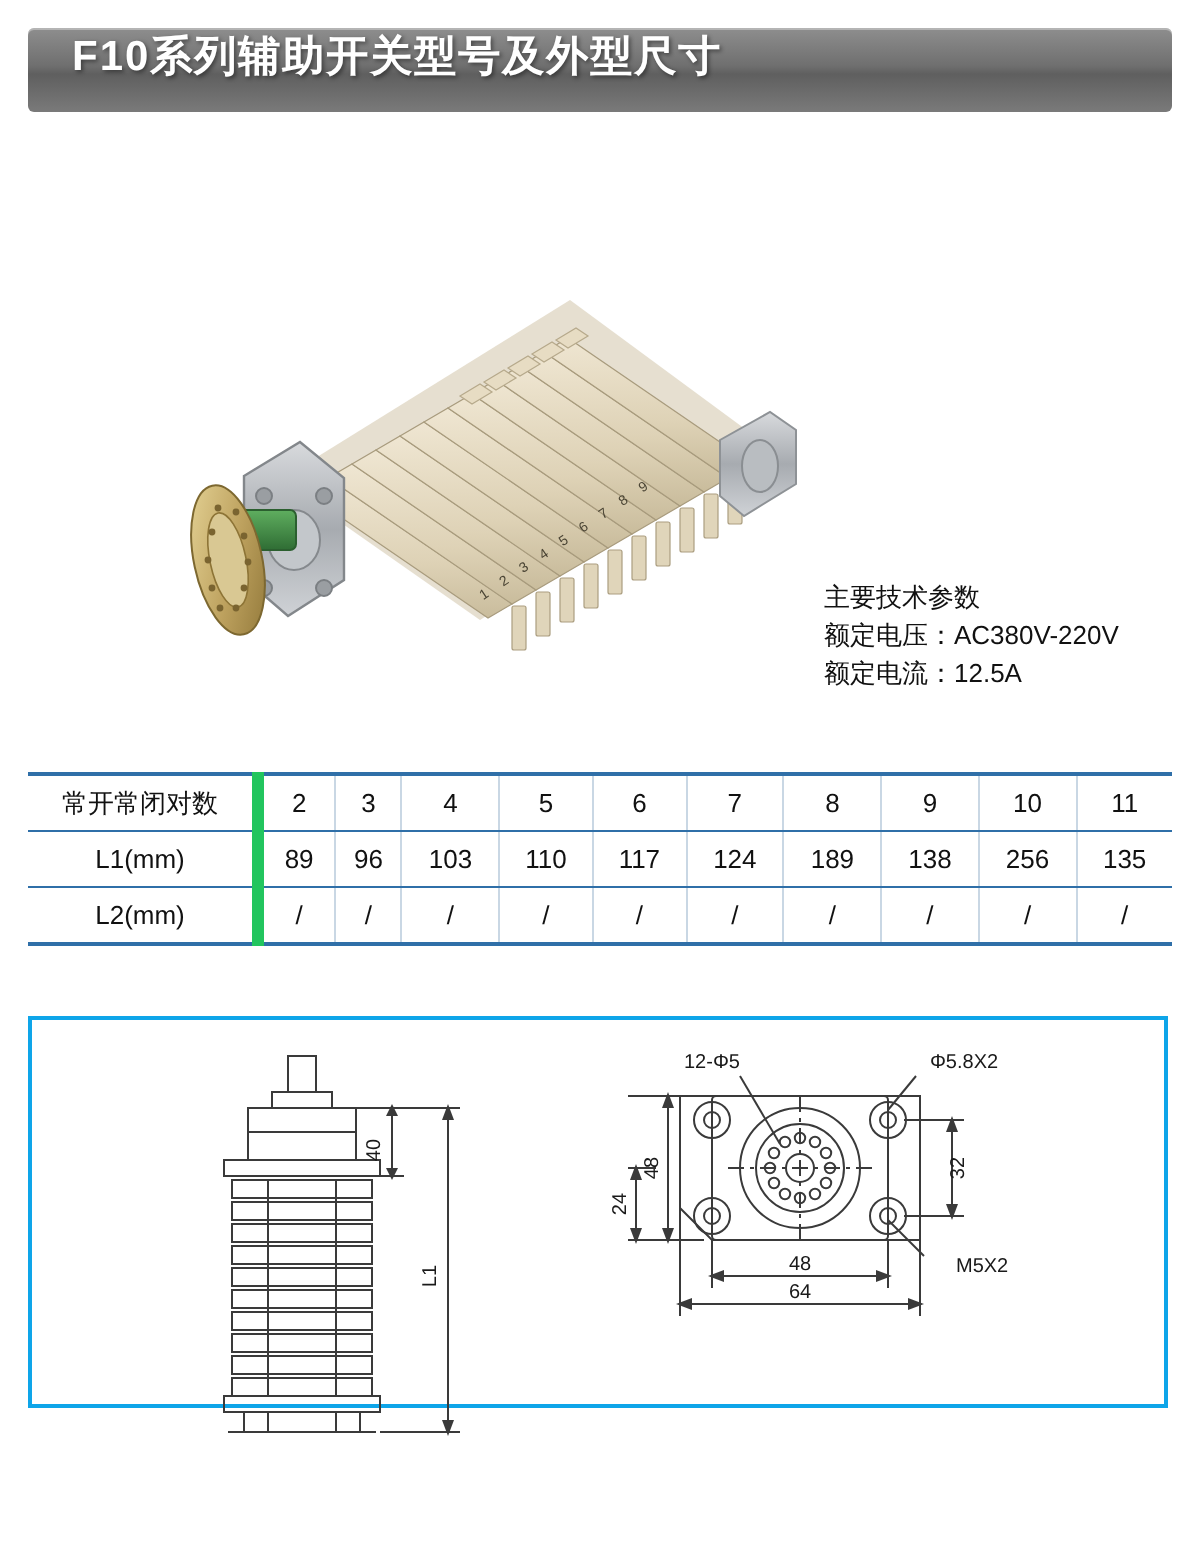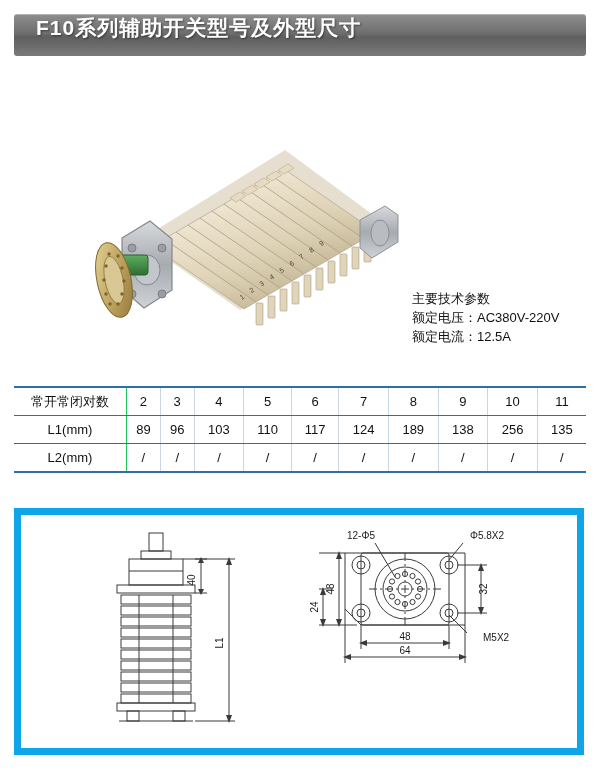--- a/index.html
+++ b/index.html
@@ -82,34 +82,34 @@
   .param-table tr:first-child td,
   .param-table tr:first-child th {
     border-top: 2px solid #2f6fa8;
   }
   .param-table tr:last-child td {
     border-bottom: 2px solid #2f6fa8;
   }
   .param-table .rowhead {
     width: 112px;
     border-left: none;
-    border-right: 1px solid #22c55e;
+    border-right: 6px solid #22c55e;
   }
   .param-table .lastcol {
     border-right: none;
   }
 
   
   .drawing-panel {
     position: absolute;
     left: 14px;
     top: 508px;
     width: 570px;
-    height: 247px;
-    border: 7px solid #0ea5e9;
+    height: 196px;
+    border: 2px solid #0ea5e9;
     box-sizing: border-box;
     background: #ffffff;
   }
   .drawing-svg { display: block; }
 </style>
 </head>
 <body>
 
 <div class="banner">
   <div class="banner-title">F10系列辅助开关型号及外型尺寸</div>

